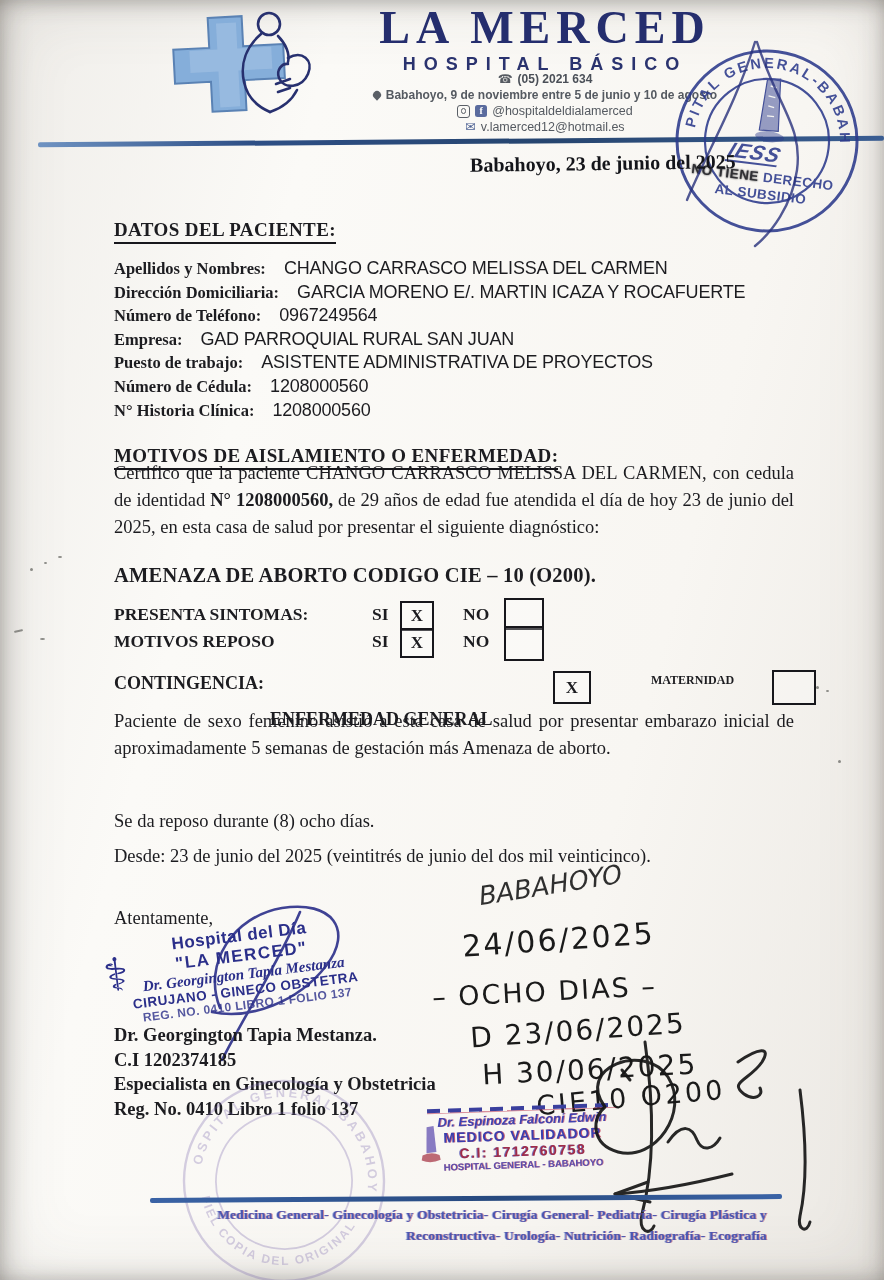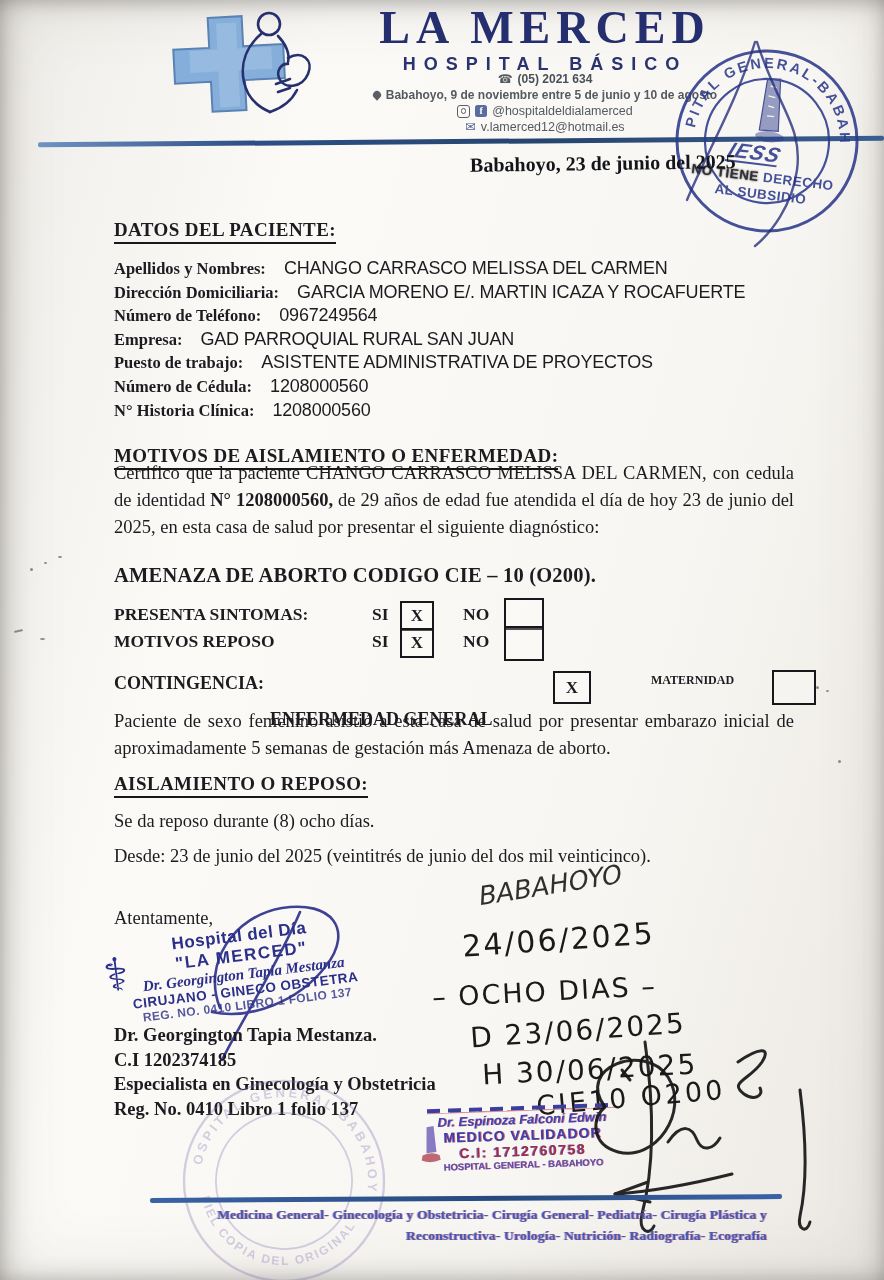--- a/index.html
+++ b/index.html
@@ -184,23 +184,20 @@
   <div class="abs" style="left:114px;top:671px;width:720px;height:32px;">
     <span class="chk-label abs" style="left:0;top:2px;font-size:18px;">CONTINGENCIA:</span>
     <span class="chk-label abs" style="left:156px;top:2px;font-size:18px;margin-top:36px;">ENFERMEDAD GENERAL</span>
     <span class="box" style="left:439px;top:0;width:34px;height:29px;">X</span>
     <span class="chk-label abs" style="left:493px;top:2px;font-size:12px;margin-left:44px;">MATERNIDAD</span>
     <span class="box" style="left:658px;top:-1px;width:40px;height:31px;"></span>
   </div>
 
   <div class="abs para" style="left:114px;top:708px;width:680px;">Paciente de sexo femenino asistió a esta casa de salud por presentar embarazo inicial de aproximadamente 5 semanas de gestación más Amenaza de aborto.</div>
 
-  <div class="abs" style="left:114px;top:773px;">
-    <span class="sec-title">AISLAMIENTO O REPOSO:</span>
-  </div>
   <div class="abs" style="left:114px;top:811px;font-size:18.5px;">Se da reposo durante (8) ocho días.</div>
   <div class="abs" style="left:114px;top:846px;font-size:18.5px;">Desde: 23 de junio del 2025 (veintitrés de junio del dos mil veinticinco).</div>
 
   <div class="abs" style="left:114px;top:908px;font-size:18.5px;">Atentamente,</div>
 
   <div class="abs dstamp" style="left:118px;top:926px;">
     <span class="abs" style="left:-14px;top:10px;font-size:46px;color:#2b2f8a;line-height:46px;">⚕</span>
     <div class="l1">Hospital del Día</div>
     <div class="l2">"LA MERCED"</div>
     <div class="l3">Dr. Georgington Tapia Mestanza</div>

